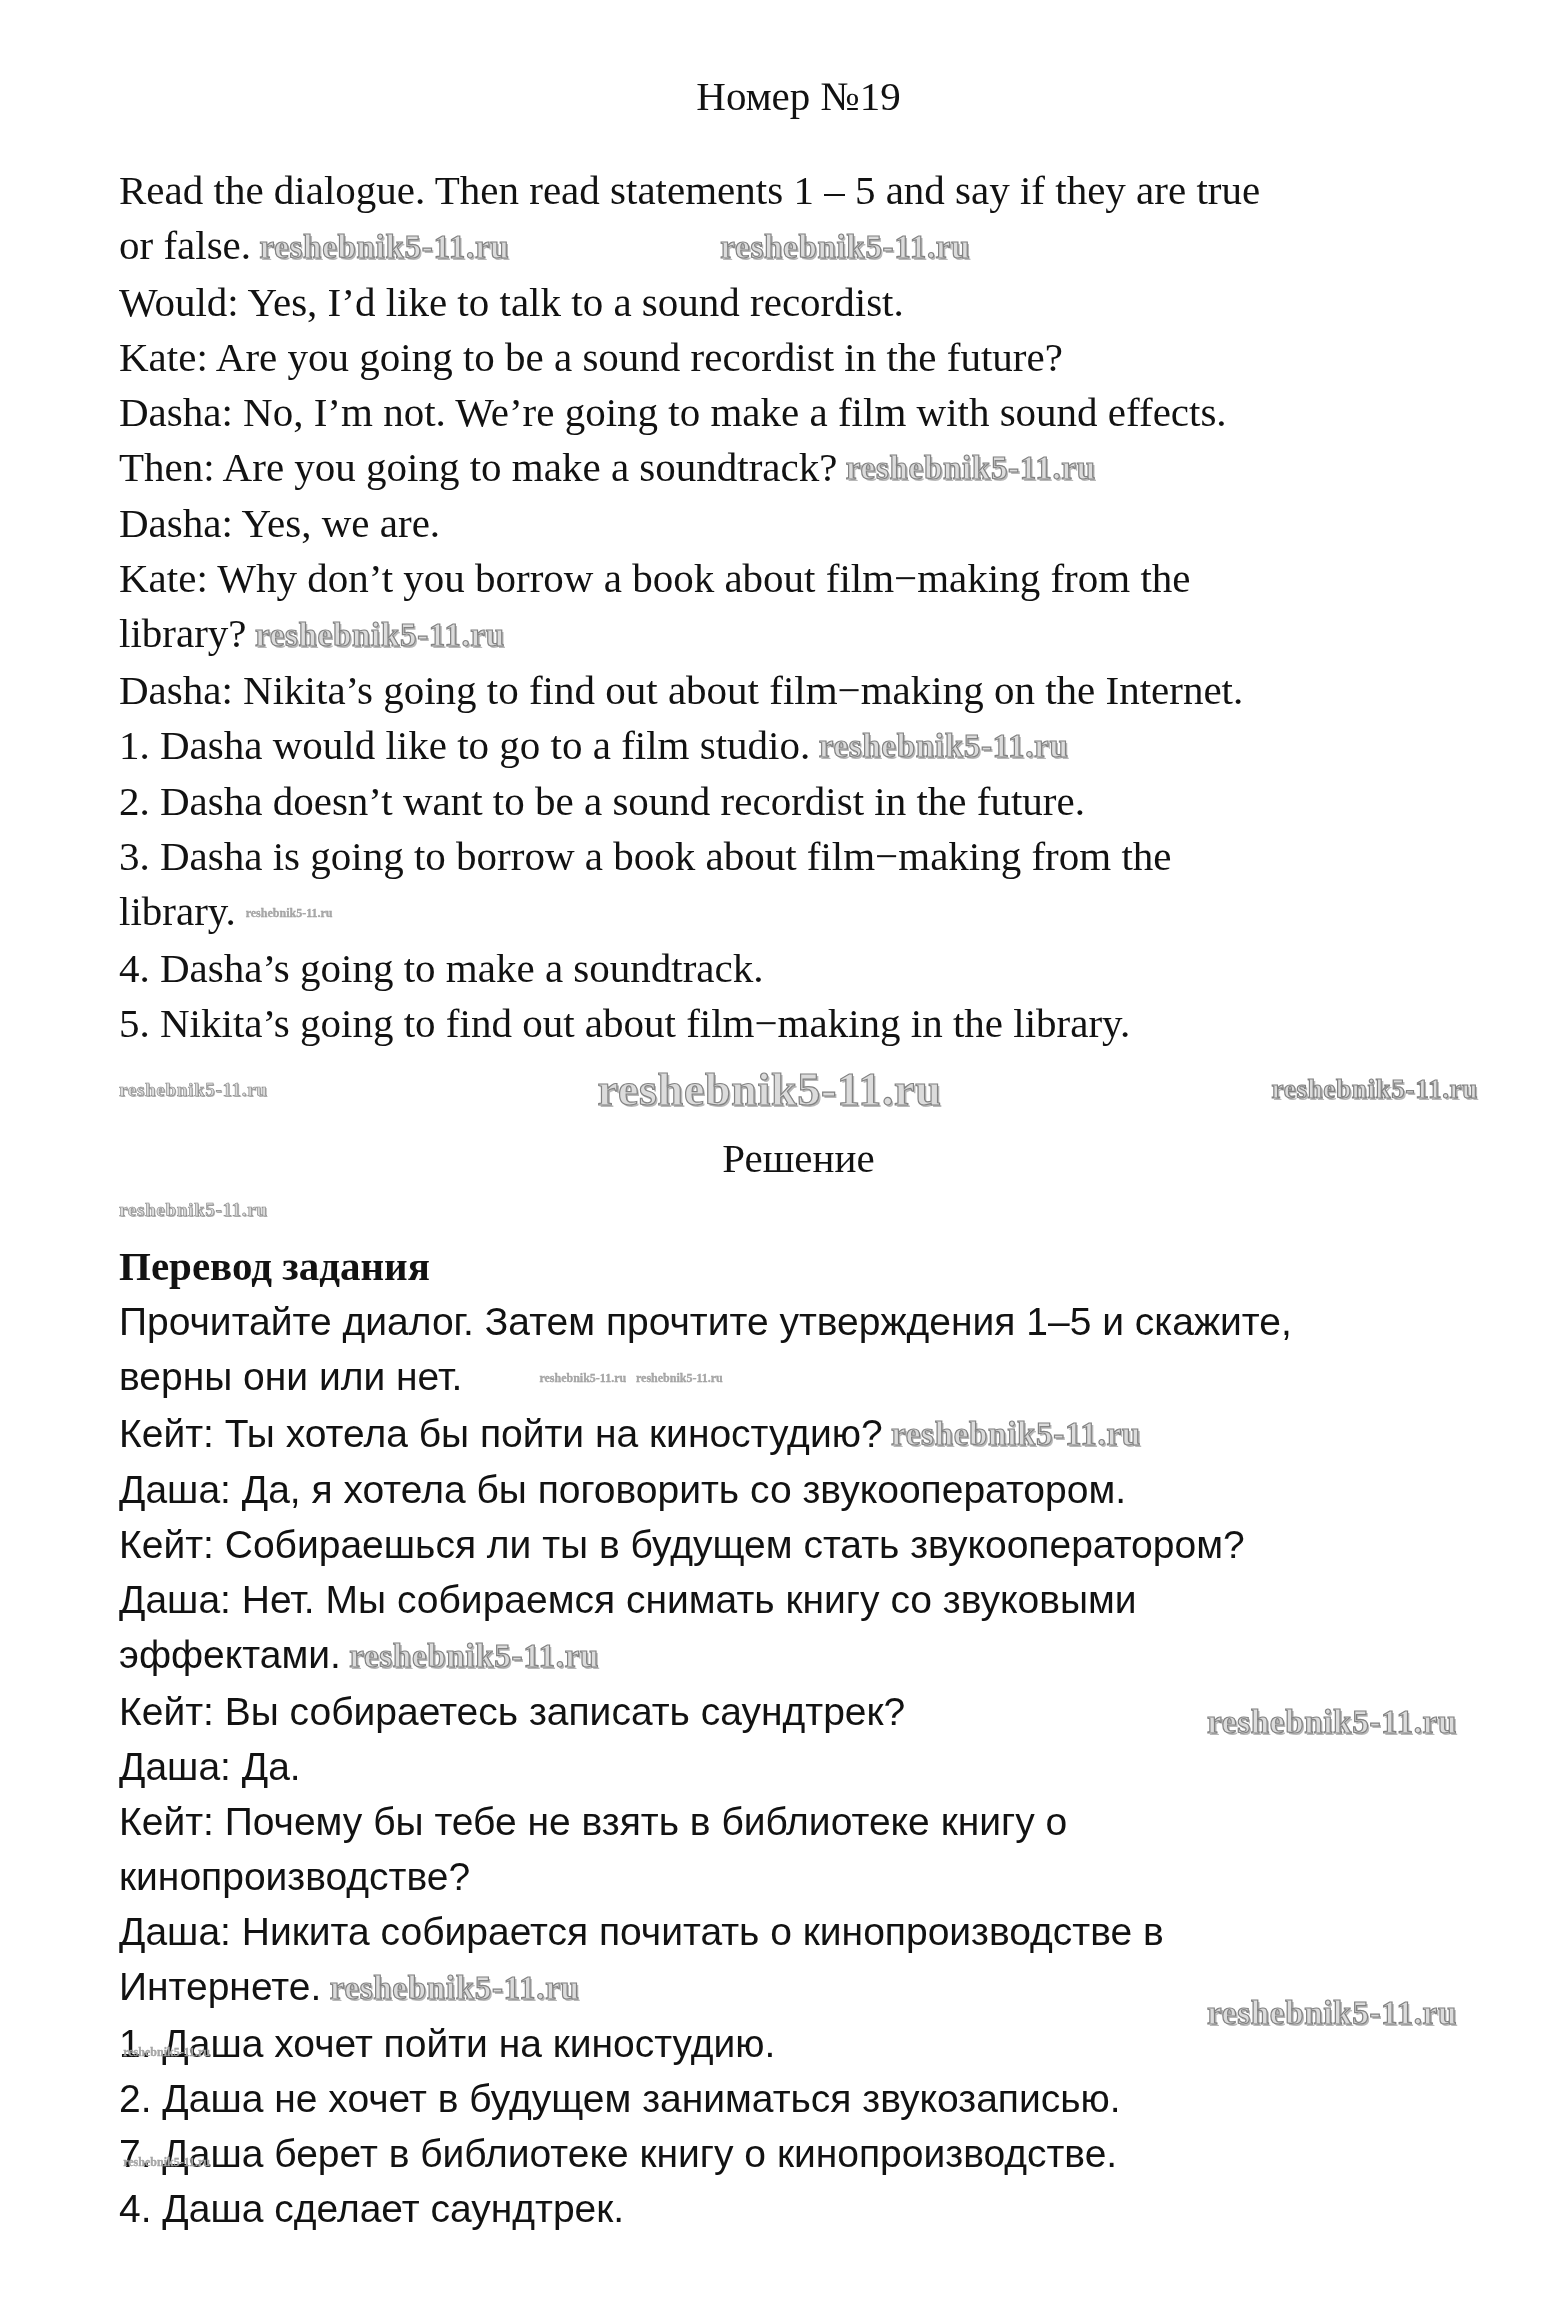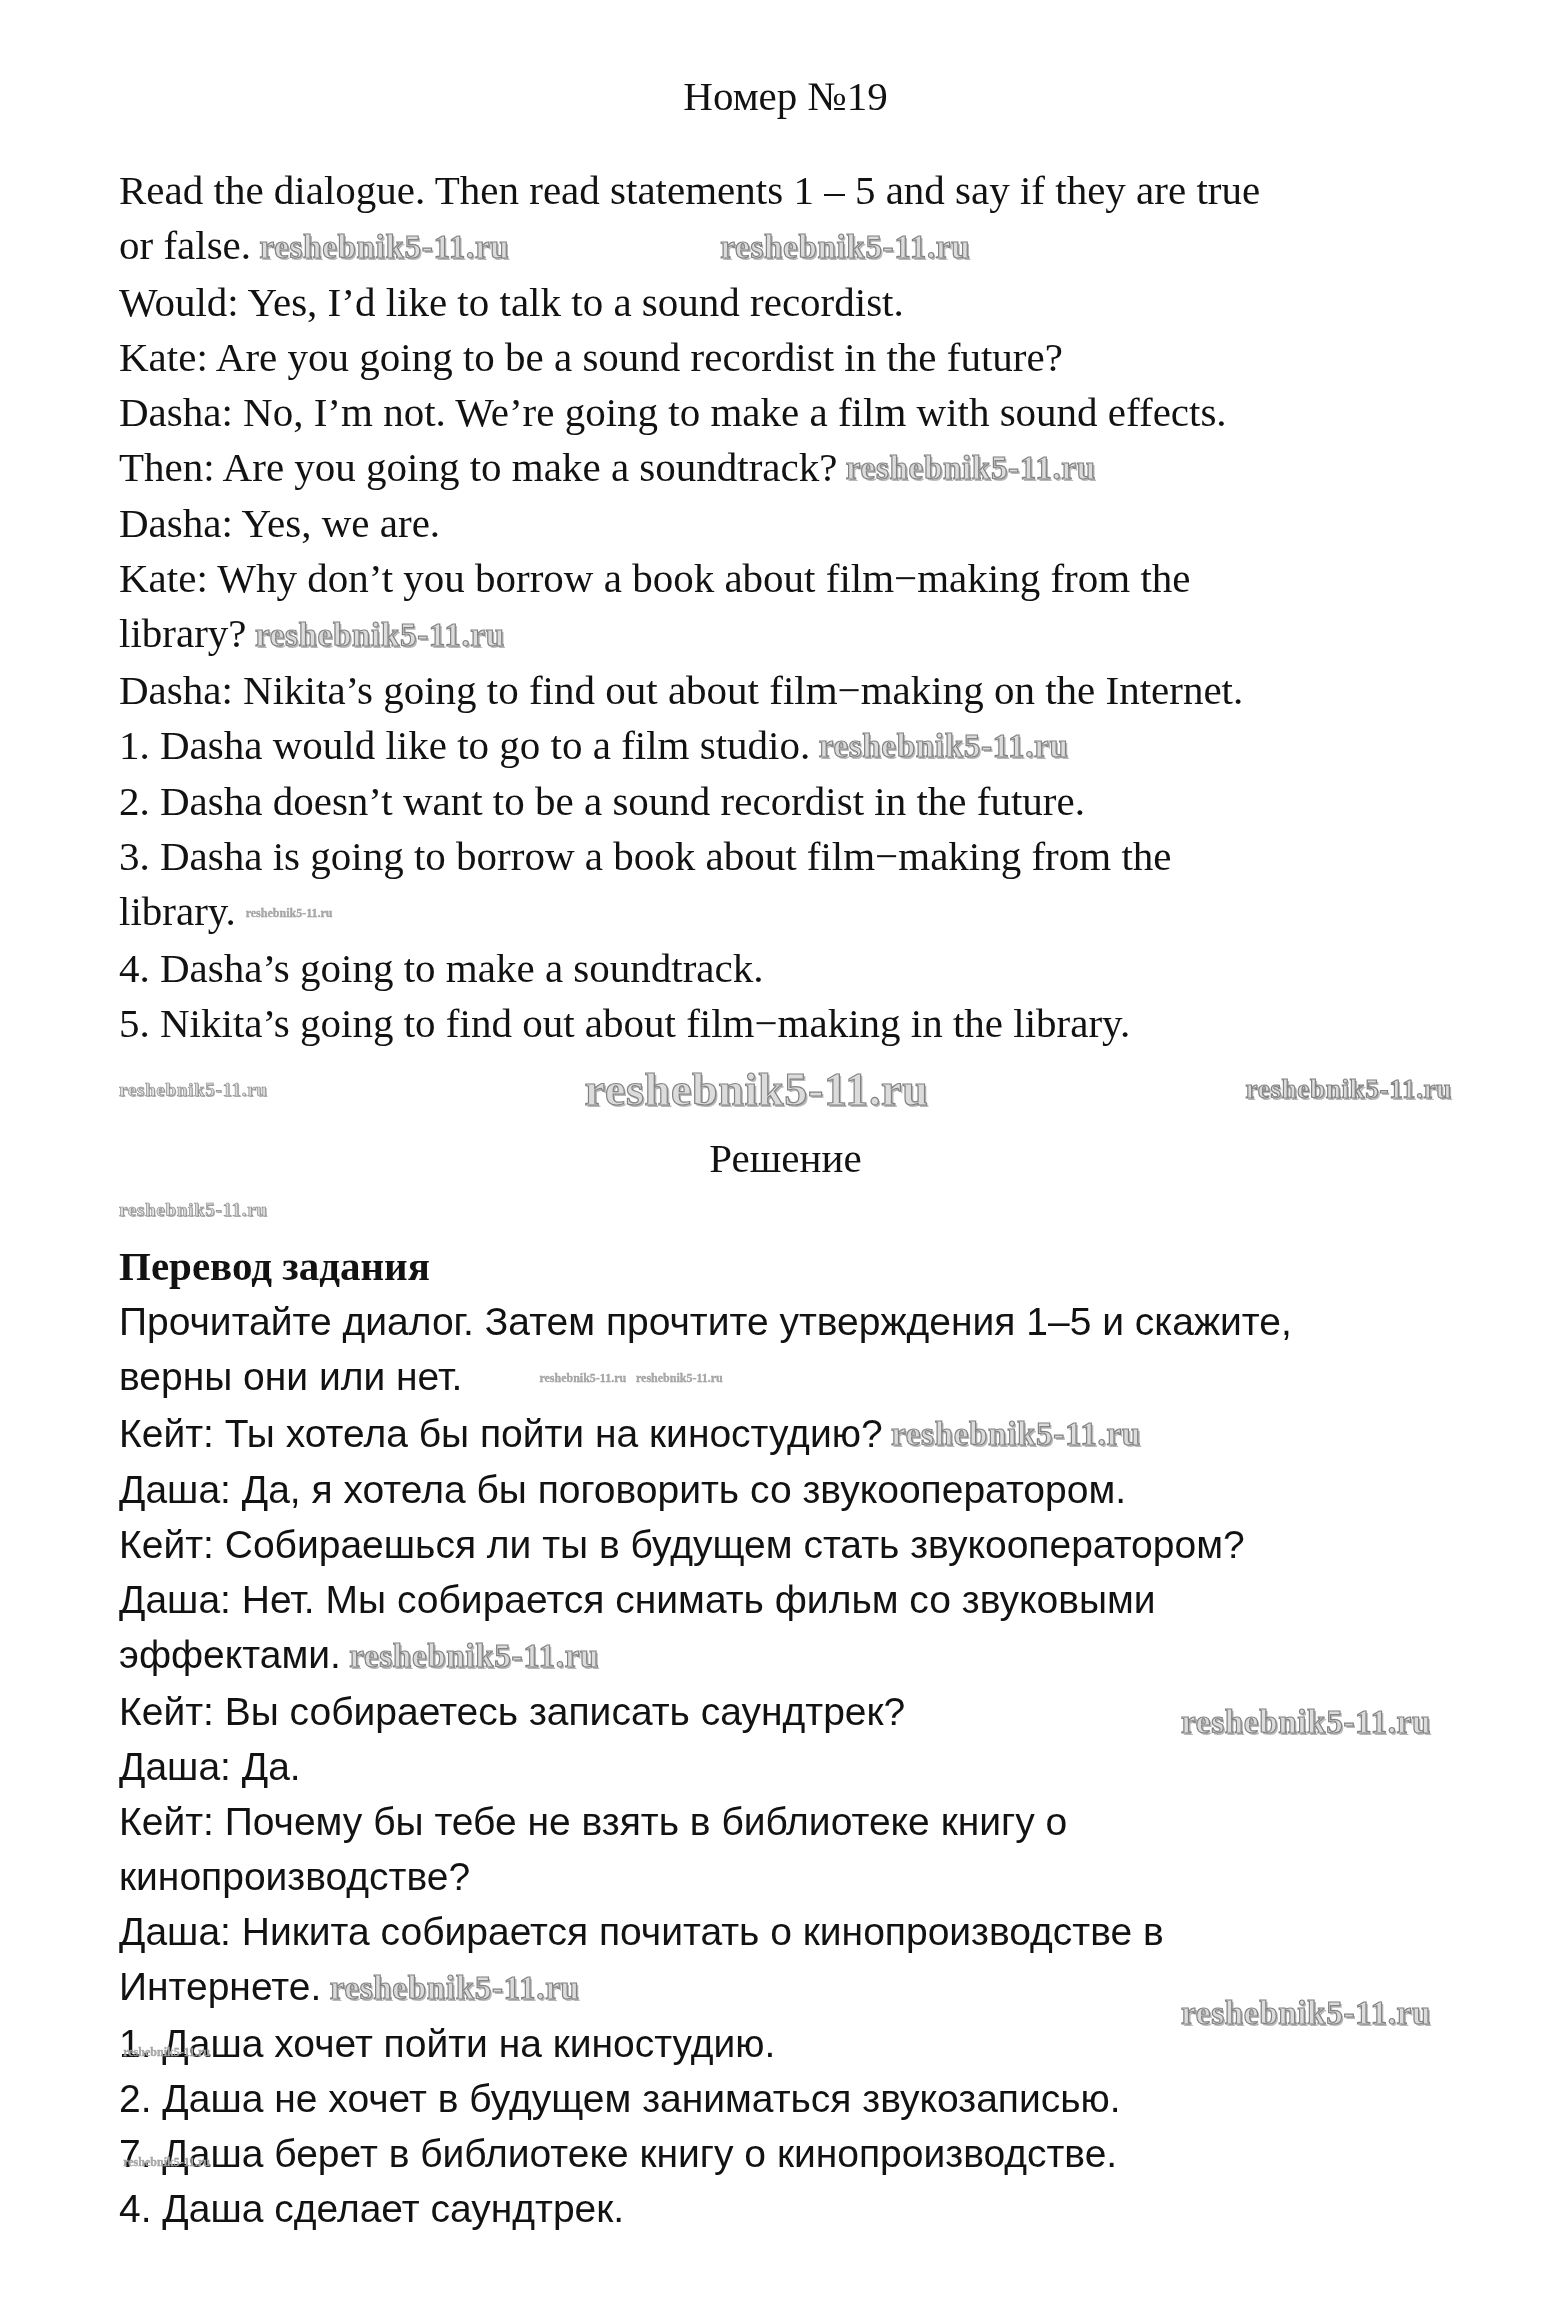--- a/index.html
+++ b/index.html
@@ -5,21 +5,21 @@
   html, body { margin:0; padding:0; background:#ffffff; }
   body {
     width:1566px; height:2319px;
     font-family:"Liberation Serif", serif;
     color:#121212;
     overflow:hidden;
   }
   .page {
     box-sizing:border-box;
     width:1566px; height:2319px;
-    padding:69px 114px 21px 119px;
+    padding:69px 88px 21px 119px;
     position:relative;
     background:#ffffff;
   }
   .line {
     position:relative;
     line-height:55px;
     font-size:41px;
     white-space:nowrap;
   }
   .line.title   { text-align:center; margin-bottom:39px; }
@@ -84,21 +84,21 @@
         <span class="wm wm-md">reshebnik5-11.ru</span>
       </div>
       <div class="line center"><span class="txt">Решение</span></div>
       <div class="line wmline"><span class="wm wm-sm">reshebnik5-11.ru</span></div>
       <div class="line bi"><span class="txt">Перевод задания</span></div>
       <div class="line ru"><span class="txt">Прочитайте диалог. Затем прочтите утверждения 1–5 и скажите,</span></div>
       <div class="line ru"><span class="txt">верны они или нет.</span><span class="wm wm-xs-far">reshebnik5-11.ru</span><span class="wm wm-xs">reshebnik5-11.ru</span></div>
       <div class="line ru"><span class="txt">Кейт: Ты хотела бы пойти на киностудию?</span><span class="wm wm-lg">reshebnik5-11.ru</span></div>
       <div class="line ru"><span class="txt">Даша: Да, я хотела бы поговорить со звукооператором.</span></div>
       <div class="line ru"><span class="txt">Кейт: Собираешься ли ты в будущем стать звукооператором?</span></div>
-      <div class="line ru"><span class="txt">Даша: Нет. Мы собирается снимать фильм со звуковыми</span></div>
+      <div class="line ru"><span class="txt">Даша: Нет. Мы собираемся снимать книгу со звуковыми</span></div>
       <div class="line ru"><span class="txt">эффектами.</span><span class="wm wm-lg">reshebnik5-11.ru</span></div>
       <div class="line ru"><span class="txt">Кейт: Вы собираетесь записать саундтрек?</span><span class="wm wm-lg-right">reshebnik5-11.ru</span></div>
       <div class="line ru"><span class="txt">Даша: Да.</span></div>
       <div class="line ru"><span class="txt">Кейт: Почему бы тебе не взять в библиотеке книгу о</span></div>
       <div class="line ru"><span class="txt">кинопроизводстве?</span></div>
       <div class="line ru"><span class="txt">Даша: Никита собирается почитать о кинопроизводстве в</span></div>
       <div class="line ru"><span class="txt">Интернете.</span><span class="wm wm-lg">reshebnik5-11.ru</span><span class="wm wm-lg-right-low">reshebnik5-11.ru</span></div>
       <div class="line ru"><span class="txt">1. Даша хочет пойти на киностудию.</span><span class="wm wm-xs-below">reshebnik5-11.ru</span></div>
       <div class="line ru"><span class="txt">2. Даша не хочет в будущем заниматься звукозаписью.</span></div>
       <div class="line ru"><span class="txt">7. Даша берет в библиотеке книгу о кинопроизводстве.</span><span class="wm wm-xs-below">reshebnik5-11.ru</span></div>

